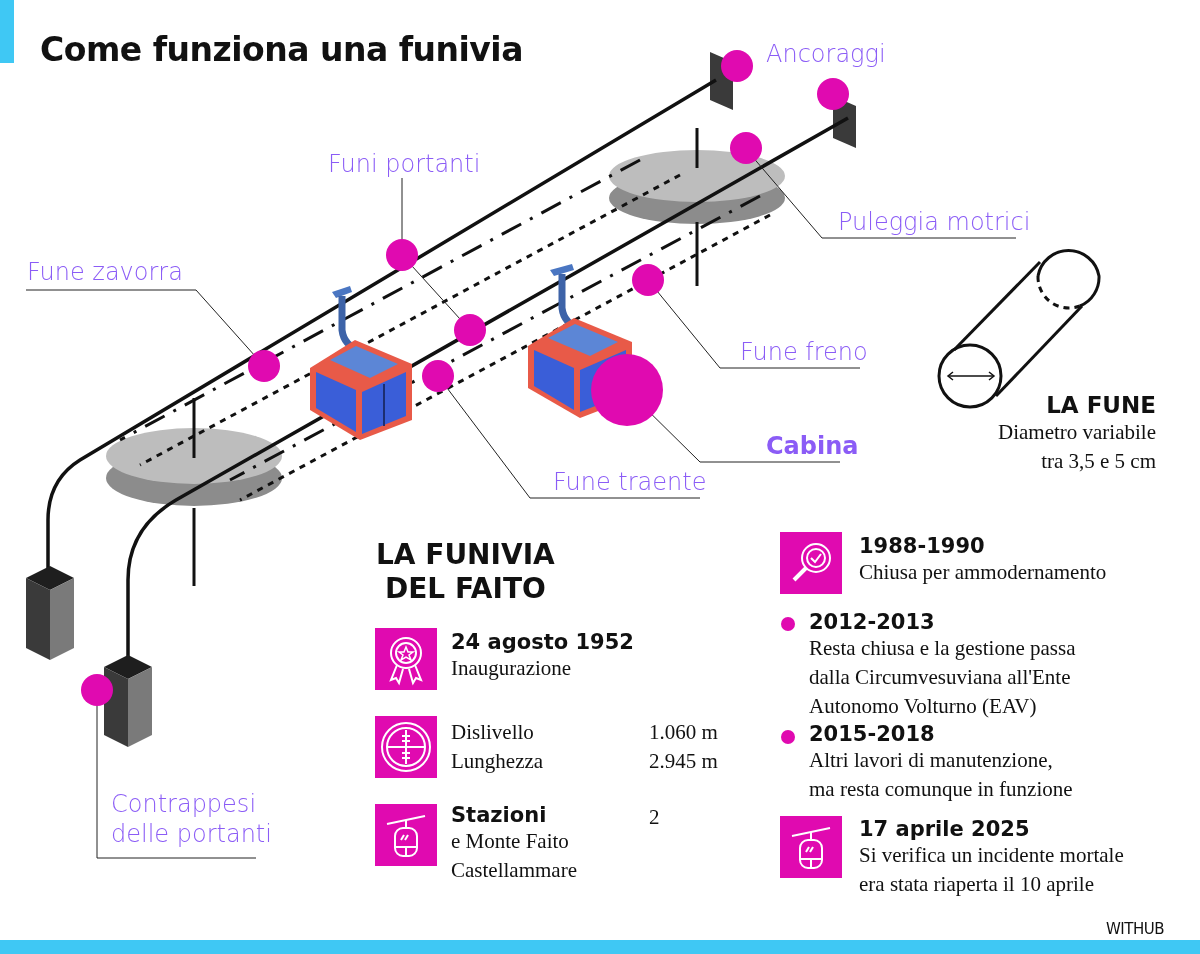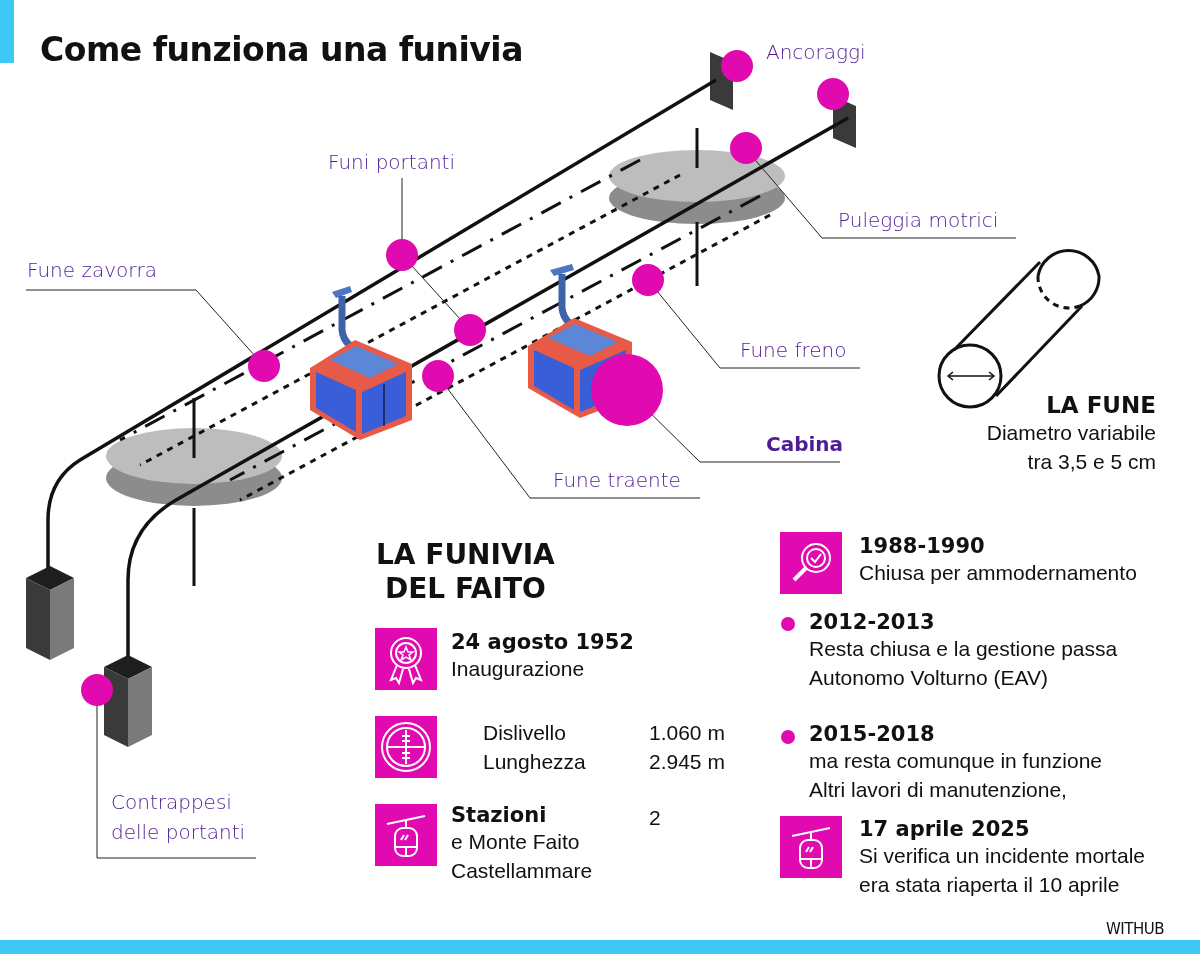--- a/index.html
+++ b/index.html
@@ -4,25 +4,25 @@
 <style>
   html, body { margin: 0; padding: 0; background: #ffffff; }
   body { width: 1200px; height: 954px; position: relative; overflow: hidden;
          font-family: "Liberation Sans", sans-serif; color: #111; }
   .abs { position: absolute; }
   #top-accent { left: 0; top: 0; width: 14px; height: 63px; background: #3fc8f4; }
   #bottom-bar { left: 0; top: 940px; width: 1200px; height: 14px; background: #3fc8f4; }
   #title { left: 40px; top: 30px; font-size: 33px; font-weight: 900; letter-spacing: -0.5px;
            font-family: "DejaVu Sans", sans-serif; }
   #diagram { left: 0; top: 0; width: 1200px; height: 954px; }
-  .lbl { font-size: 20px; font-family: "DejaVu Sans", sans-serif; font-weight: 300; color: #4c1d95; white-space: nowrap; }
+  .lbl { font-size: 24px; font-family: "DejaVu Sans", sans-serif; font-weight: 300; color: #8b5cf6; white-space: nowrap; }
   .hdr { font-size: 28px; font-weight: 700; line-height: 34px; font-family: "DejaVu Sans", sans-serif; }
   .icon-box { width: 62px; height: 62px; background: #e00ab0; }
   .item-title { font-size: 21px; font-weight: 700; font-family: "DejaVu Sans", sans-serif; }
-  .item-text { font-size: 21px; font-family: Liberation Sans, sans-serif; font-weight: 300; line-height: 29px; }
+  .item-text { font-size: 21px; font-family: Liberation Serif, serif; font-weight: 300; line-height: 29px; }
   .dot { width: 14px; height: 14px; border-radius: 50%; background: #e00ab0; }
   #withub { right: 36px; top: 920px; font-size: 15px; font-weight: 400; font-family: "DejaVu Sans", sans-serif; letter-spacing: -0.5px; }
 </style>
 </head>
 <body>
 
 <div class="abs" id="top-accent"></div>
 <div class="abs" id="title">Come funziona una funivia</div>
 
 <svg class="abs" id="diagram" viewBox="0 0 1200 954">
@@ -164,21 +164,21 @@
     <circle cx="31" cy="31" r="24"></circle>
       <circle cx="31" cy="31" r="19"></circle>
     <line x1="31" y1="14" x2="31" y2="48"></line>
       <line x1="12" y1="31" x2="50" y2="31"></line>
     <line x1="27" y1="20" x2="35" y2="20"></line>
       <line x1="27" y1="25" x2="35" y2="25"></line>
     <line x1="27" y1="37" x2="35" y2="37"></line>
       <line x1="27" y1="42" x2="35" y2="42"></line>
   </svg>
 </div>
-<div class="abs" style="left:451px; top:718px;margin-left:32px;">
+<div class="abs" style="left:451px; top:718px;">
   <div class="item-text">Dislivello</div>
   <div class="item-text">Lunghezza</div>
 </div>
 <div class="abs" style="left:649px; top:718px;">
   <div class="item-text">1.060 m</div>
   <div class="item-text">2.945 m</div>
 </div>
 
 <div class="abs icon-box" style="left:375px; top:804px;">
   <svg width="62" height="62" viewBox="0 0 62 62" fill="none" stroke="#fff" stroke-width="2">
@@ -208,28 +208,29 @@
 </div>
 <div class="abs" style="left:859px; top:534px;">
   <div class="item-title">1988-1990</div>
   <div class="item-text">Chiusa per ammodernamento</div>
 </div>
 
 <div class="abs dot" style="left:781px; top:617px;"></div>
 <div class="abs" style="left:809px; top:610px;">
   <div class="item-title">2012-2013</div>
   <div class="item-text">Resta chiusa e la gestione passa</div>
+  <div class="item-text">dalla Circumvesuviana all'Ente</div>
   <div class="item-text">Autonomo Volturno (EAV)</div>
 </div>
 
 <div class="abs dot" style="left:781px; top:730px;"></div>
 <div class="abs" style="left:809px; top:722px;">
   <div class="item-title">2015-2018</div>
+  <div class="item-text">Altri lavori di manutenzione,</div>
   <div class="item-text">ma resta comunque in funzione</div>
-  <div class="item-text">Altri lavori di manutenzione,</div>
 </div>
 
 <div class="abs icon-box" style="left:780px; top:816px;">
   <svg width="62" height="62" viewBox="0 0 62 62" fill="none" stroke="#fff" stroke-width="2">
     <line x1="12" y1="20" x2="50" y2="12"></line>
       <line x1="31" y1="16" x2="31" y2="24"></line>
     <rect x="20" y="24" width="22" height="28" rx="8"></rect>
     <line x1="20" y1="43" x2="42" y2="43"></line>
       <line x1="31" y1="43" x2="31" y2="52"></line>
     <line x1="26" y1="36" x2="29" y2="31"></line>

